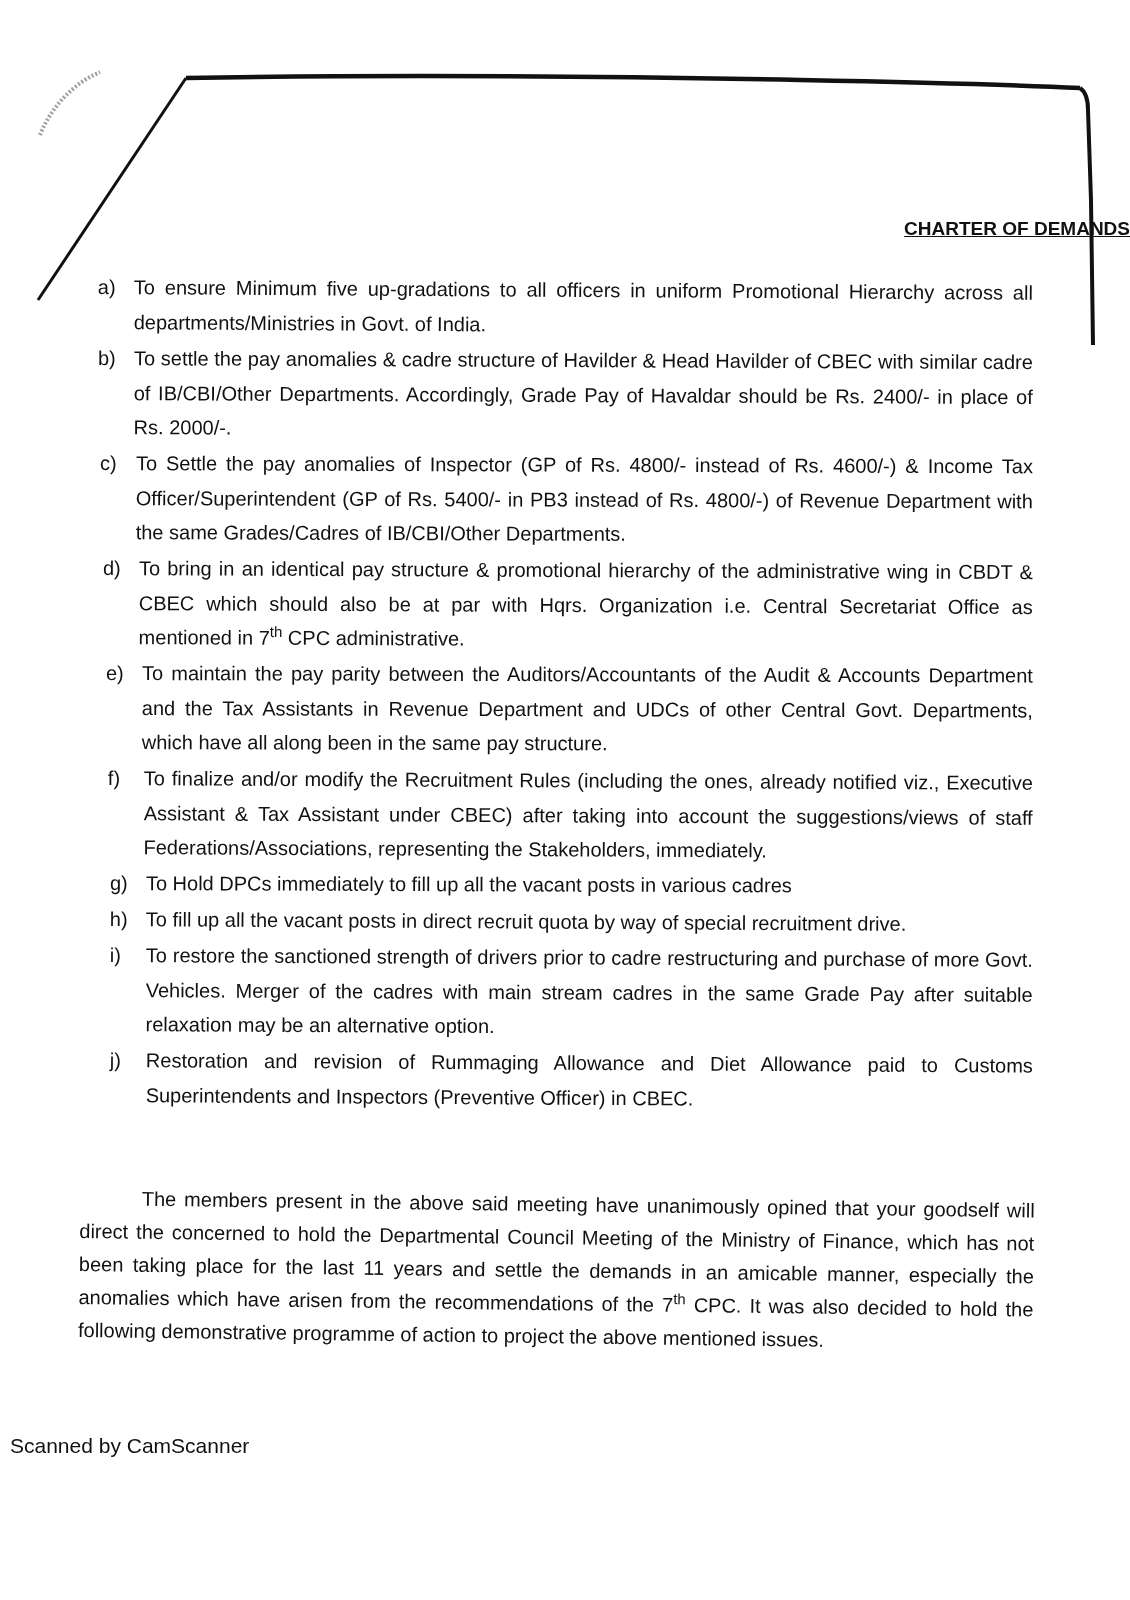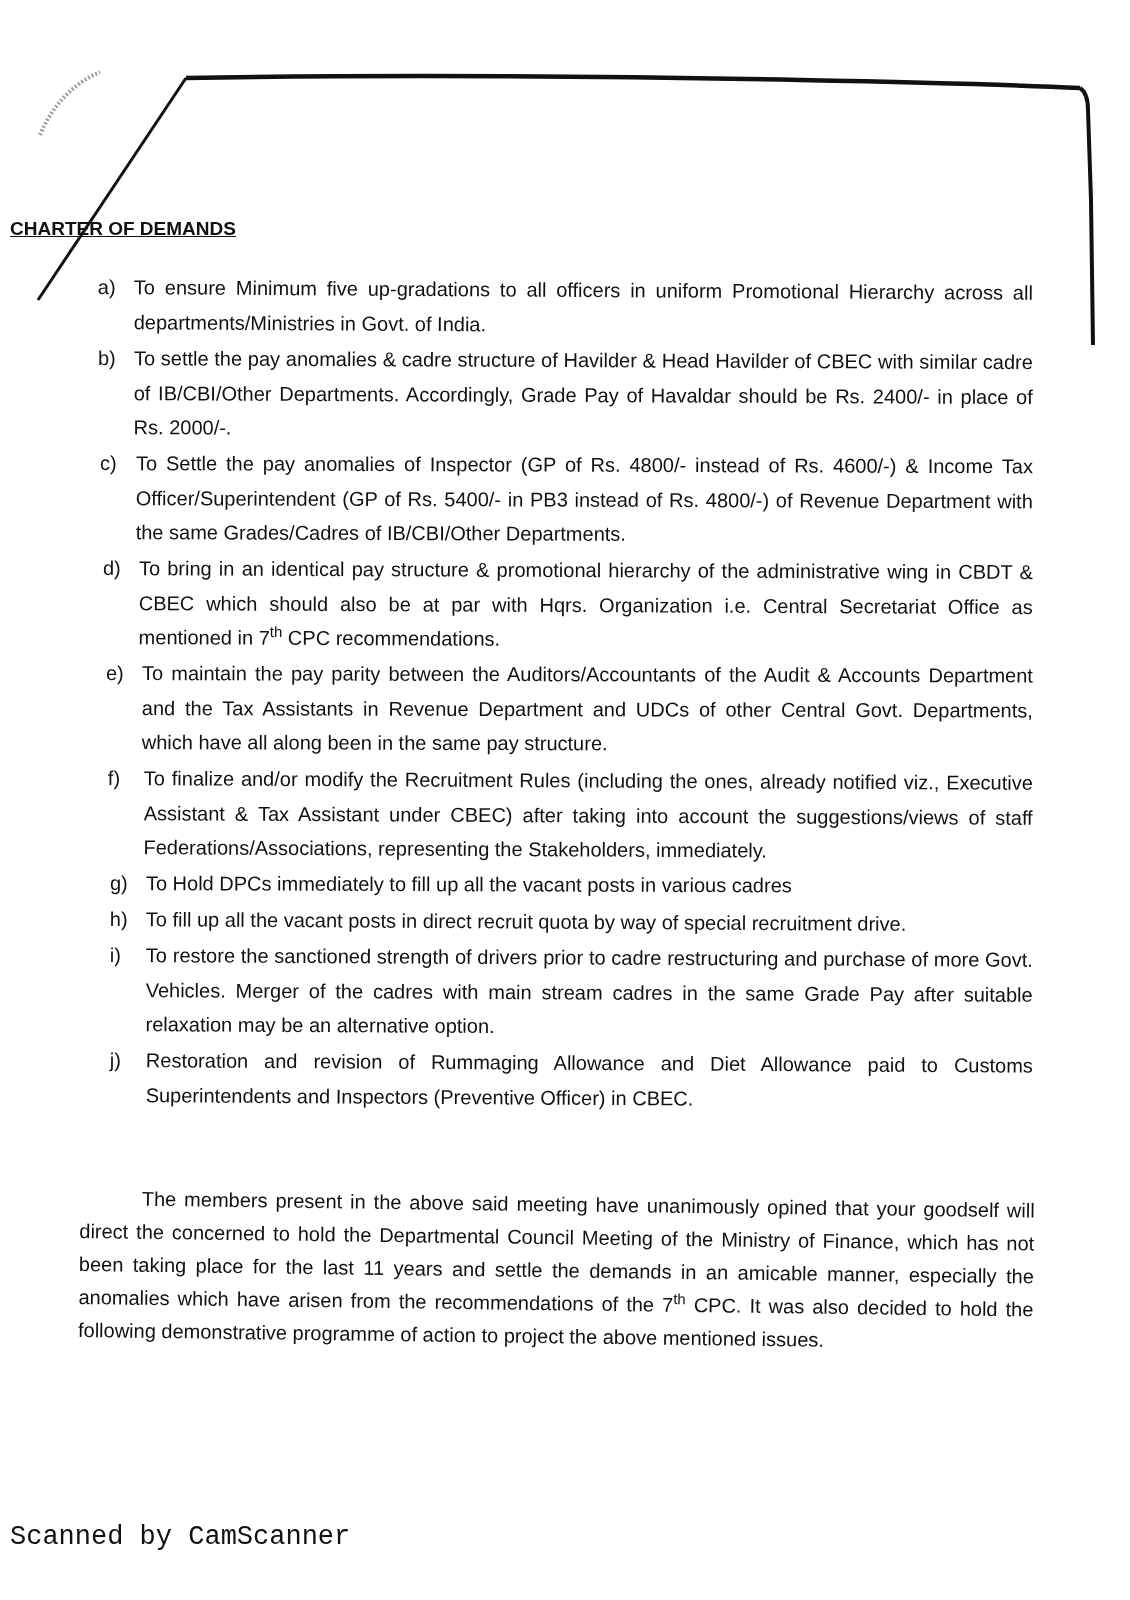--- a/index.html
+++ b/index.html
@@ -28,21 +28,21 @@
       left: 0;
       top: 0;
       width: 1130px;
       height: 1600px;
     }
     .title {
       position: absolute;
       left: 0;
       width: 1130px;
       top: 218px;
-      text-align: left;
+      text-align: right;
       font-weight: bold;
       font-size: 19px;
       text-decoration: underline;
       letter-spacing: 0;
       padding-left: 10px;
       box-sizing: border-box;
     }
     .demand-list {
       position: absolute;
       left: 98px;
@@ -92,23 +92,23 @@
       transform-origin: left top;
     }
     sup {
       font-size: 15px;
       line-height: 0;
       vertical-align: super;
     }
     .footer-watermark {
       position: absolute;
       left: 10px;
-      top: 1522px;
-      font-family: Liberation Mono, monospace;
-      font-size: 27px;
+      top: 1434px;
+      font-family: Liberation Sans, sans-serif;
+      font-size: 21px;
       color: #111111;
     }
   </style>
 </head>
 <body>
 
 <svg class="border-svg" viewBox="0 0 1130 1600" xmlns="http://www.w3.org/2000/svg">
 
   <path d="M40 135 C 50 110, 70 85, 100 72" stroke="#777" stroke-width="4" fill="none" stroke-dasharray="2 2" opacity="0.7"></path>
 
@@ -131,21 +131,21 @@
     <li class="demand-item">
       <span class="demand-marker">b)</span>
       <span class="demand-text">To settle the pay anomalies &amp; cadre structure of Havilder &amp; Head Havilder of CBEC with similar cadre of IB/CBI/Other Departments. Accordingly, Grade Pay of Havaldar should be Rs. 2400/- in place of Rs. 2000/-.</span>
     </li>
     <li class="demand-item">
       <span class="demand-marker">c)</span>
       <span class="demand-text">To Settle the pay anomalies of Inspector (GP of Rs. 4800/- instead of Rs. 4600/-) &amp; Income Tax Officer/Superintendent (GP of Rs. 5400/- in PB3 instead of Rs. 4800/-) of Revenue Department with the same Grades/Cadres of IB/CBI/Other Departments.</span>
     </li>
     <li class="demand-item">
       <span class="demand-marker">d)</span>
-      <span class="demand-text"><span>To bring in an identical pay structure &amp; promotional hierarchy of the administrative wing in CBDT &amp; CBEC which should also be at par with Hqrs. Organization i.e. Central Secretariat Office as mentioned in 7</span><sup>th</sup><span> CPC recommendations.</span></span>
+      <span class="demand-text"><span>To bring in an identical pay structure &amp; promotional hierarchy of the administrative wing in CBDT &amp; CBEC which should also be at par with Hqrs. Organization i.e. Central Secretariat Office as mentioned in 7</span><sup>th</sup><span> CPC administrative.</span></span>
     </li>
     <li class="demand-item">
       <span class="demand-marker">e)</span>
       <span class="demand-text">To maintain the pay parity between the Auditors/Accountants of the Audit &amp; Accounts Department and the Tax Assistants in Revenue Department and UDCs of other Central Govt. Departments, which have all along been in the same pay structure.</span>
     </li>
     <li class="demand-item">
       <span class="demand-marker">f)</span>
       <span class="demand-text">To finalize and/or modify the Recruitment Rules (including the ones, already notified viz., Executive Assistant &amp; Tax Assistant under CBEC) after taking into account the suggestions/views of staff Federations/Associations, representing the Stakeholders, immediately.</span>
     </li>
     <li class="demand-item short">

